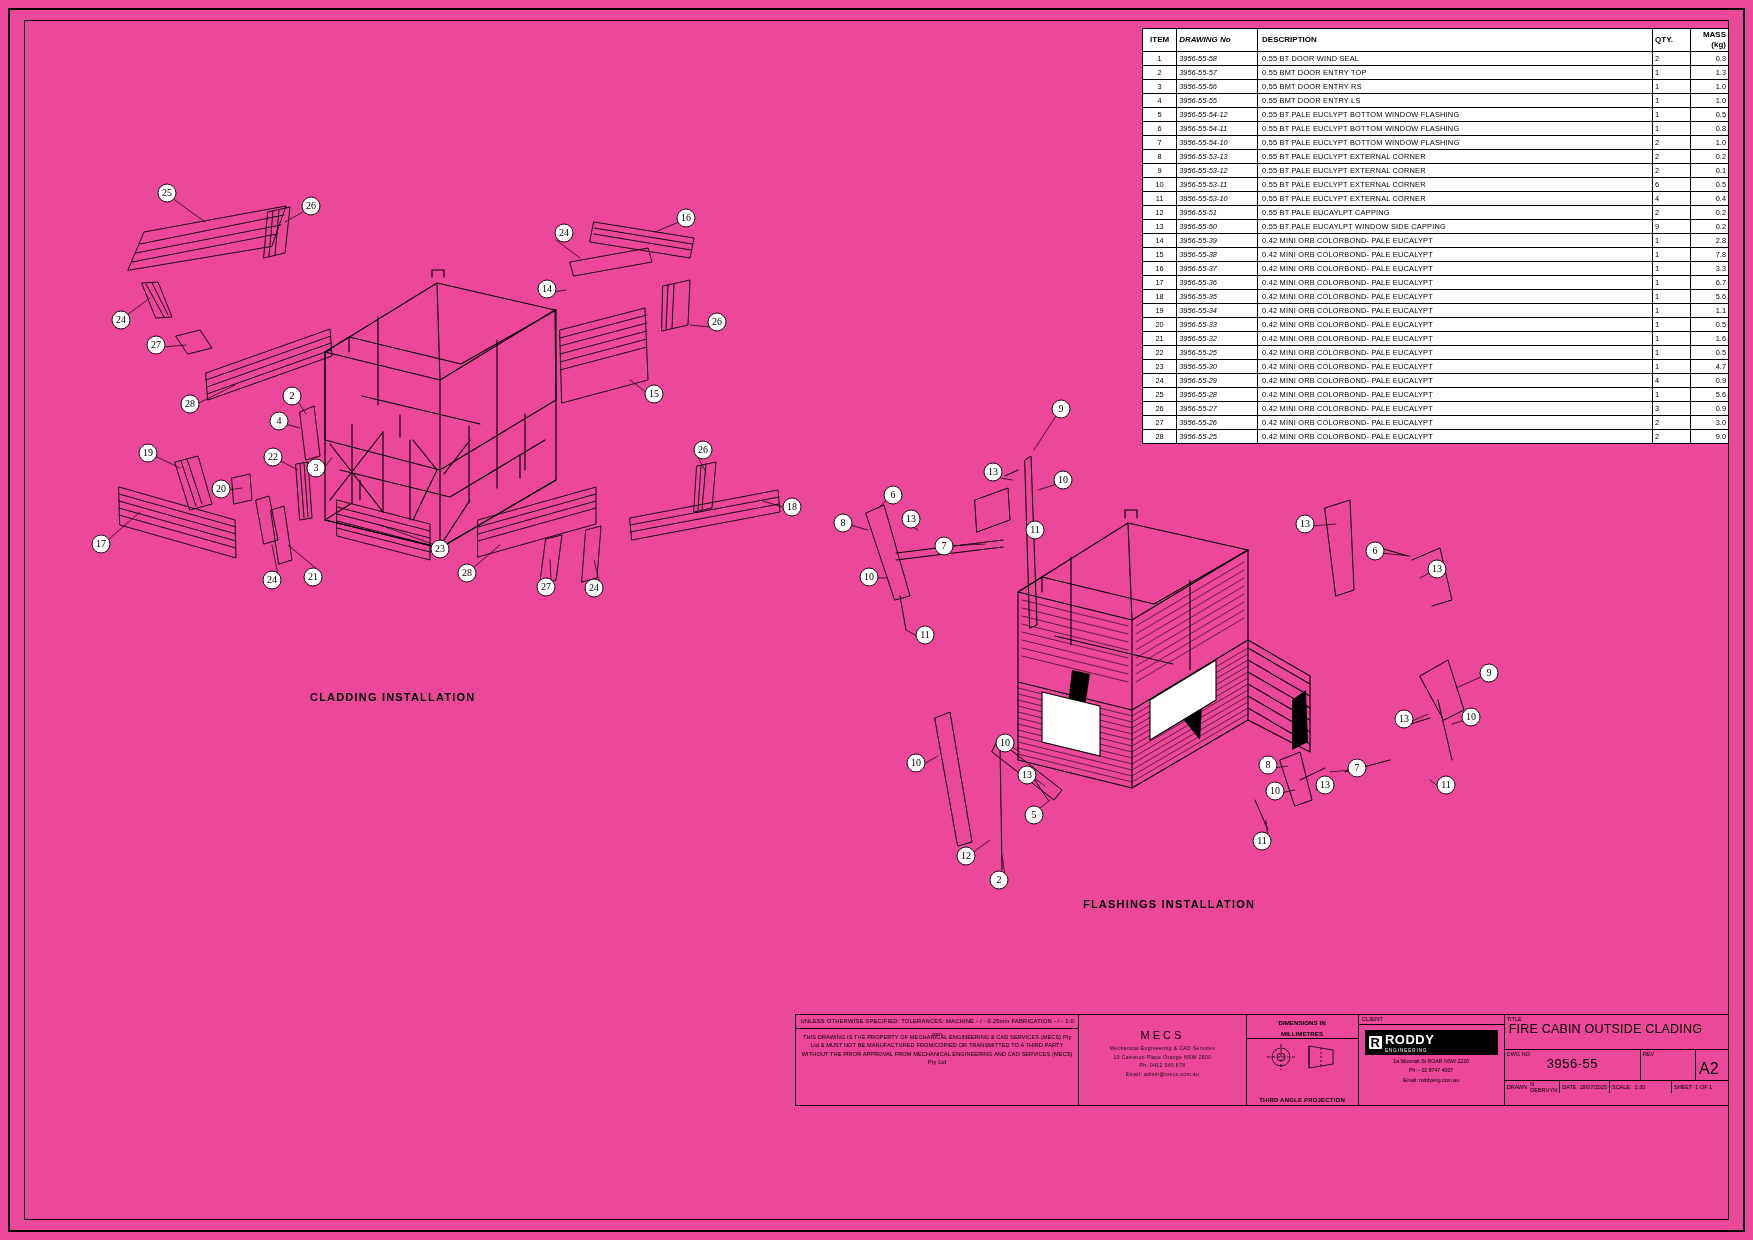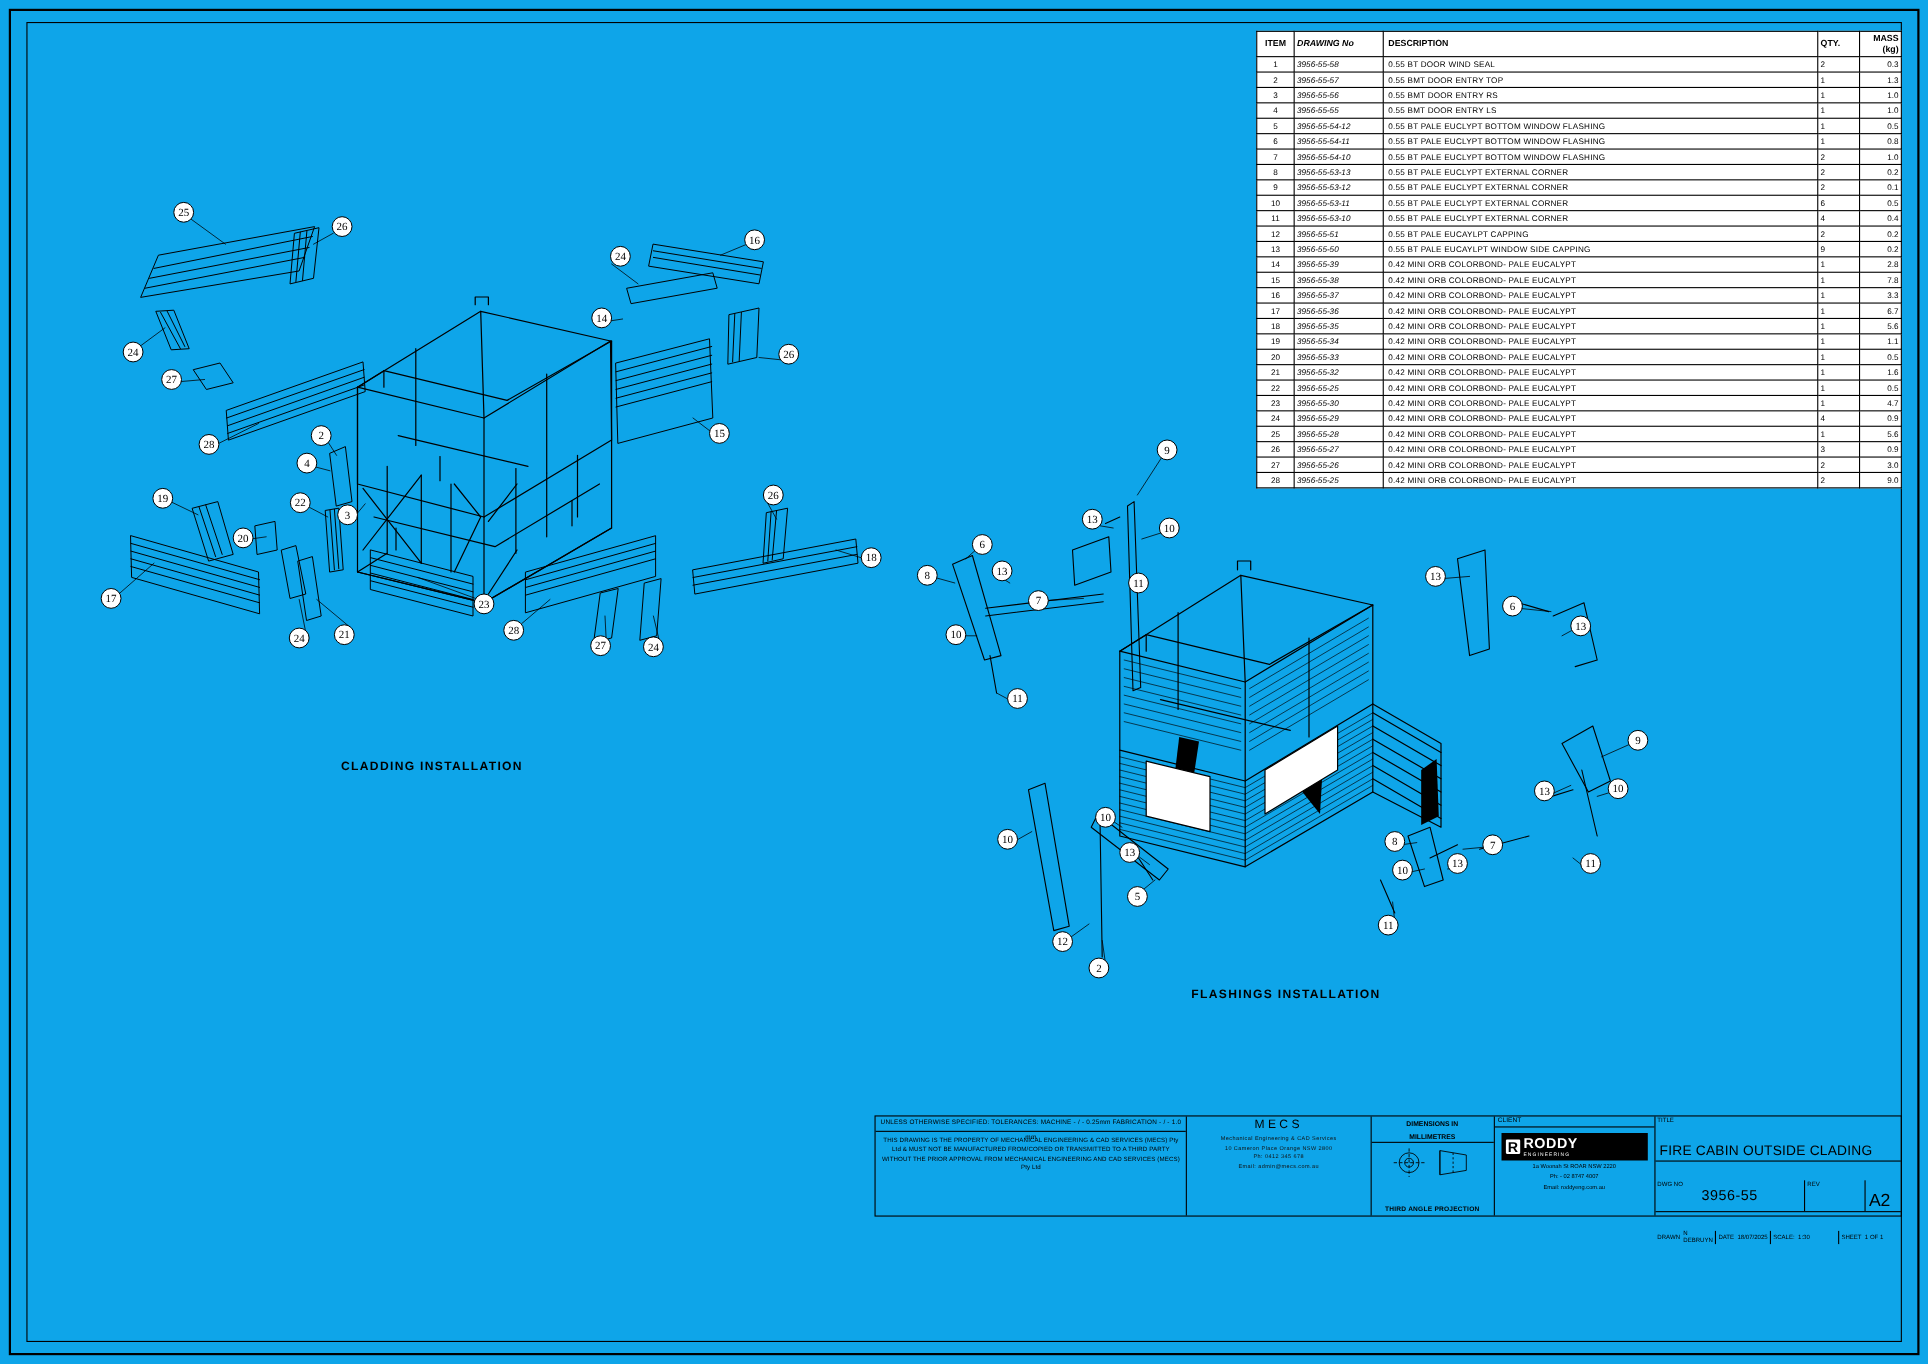--- a/index.html
+++ b/index.html
@@ -8,21 +8,21 @@
     background: #ffffff;
   }
   body {
     font-family: "Liberation Sans", sans-serif;
     color: #000;
   }
   #sheet {
     position: relative;
     width: 1753px;
     height: 1240px;
-    background: #0ea5e9;
+    background: #ec4899;
     overflow: hidden;
   }
   .frame-outer {
     position: absolute;
     left: 8px; top: 8px;
     width: 1737px; height: 1224px;
     border: 2px solid #000;
     box-sizing: border-box;
   }
   .frame-inner {
@@ -117,21 +117,21 @@
     padding: 4px 3px;
     font-size: 5.6px;
     line-height: 1.5;
     text-align: center;
     letter-spacing: 0.1px;
   }
   .tb-mecs { width: 190px; text-align: center; }
   .tb-mecs .mecs-title {
     font-size: 11px;
     letter-spacing: 3px;
-    margin-top: 1px;
+    margin-top: 14px;
     margin-bottom: 3px;
   }
   .tb-mecs .mecs-line {
     font-size: 5px;
     line-height: 1.7;
     letter-spacing: 0.4px;
     color: #111;
   }
   .tb-proj { width: 112px; text-align: center; }
   .tb-proj .dims {
@@ -178,21 +178,21 @@
     border-radius: 1px;
   }
   .roddy-box .rname { font-weight: bold; font-size: 13px; letter-spacing: 0.5px; }
   .roddy-box .rsub { font-size: 4.5px; letter-spacing: 1px; }
   .tb-client .caddr {
     text-align: center;
     font-size: 5.2px;
     line-height: 1.6;
     margin-top: 1px;
   }
-  .tb-right { width: 244px; border-right: none; display: flex; flex-direction: column; gap: 17px; }
+  .tb-right { width: 244px; border-right: none; display: flex; flex-direction: column; }
   .tb-right .r-title-lbl {
     font-size: 5.5px;
     padding: 1px 2px 0 2px;
   }
   .tb-right .r-title {
     font-size: 12.5px;
     padding: 0 0 2px 4px;
     border-bottom: 1px solid #000;
     letter-spacing: 0.2px;
     height: 28px;

